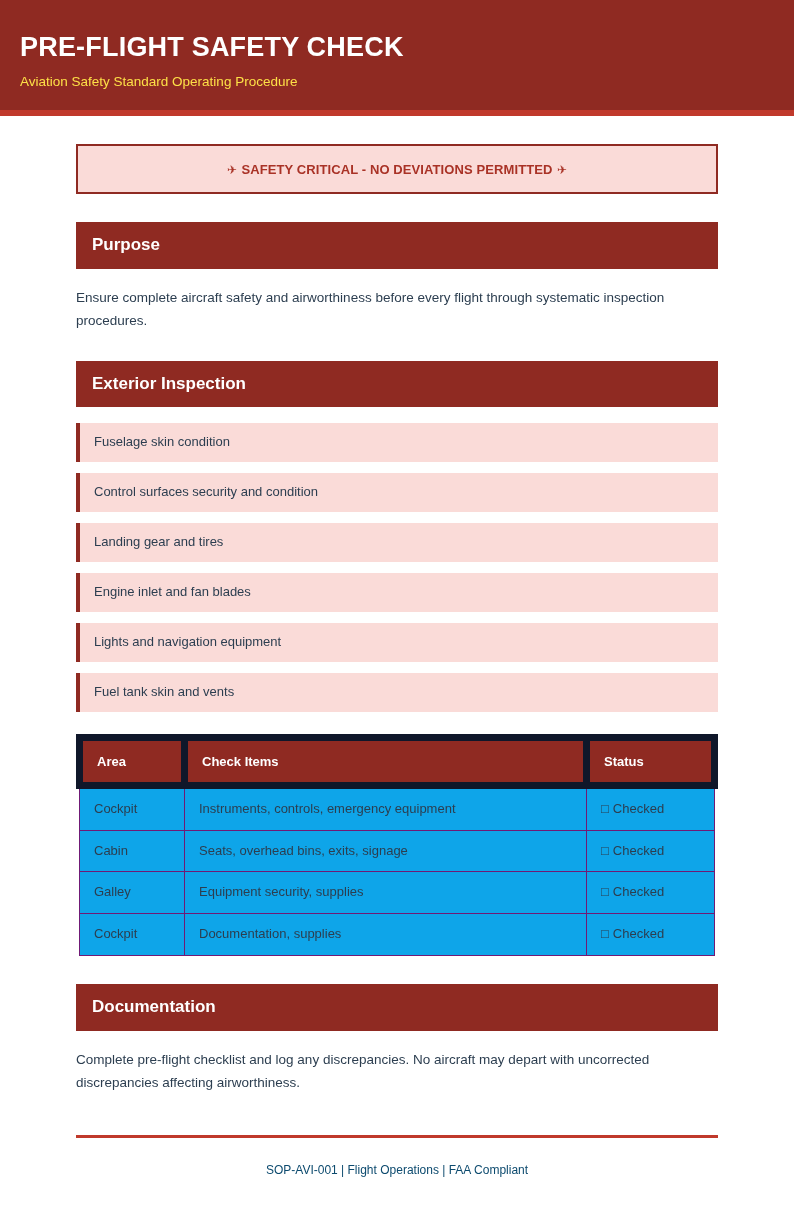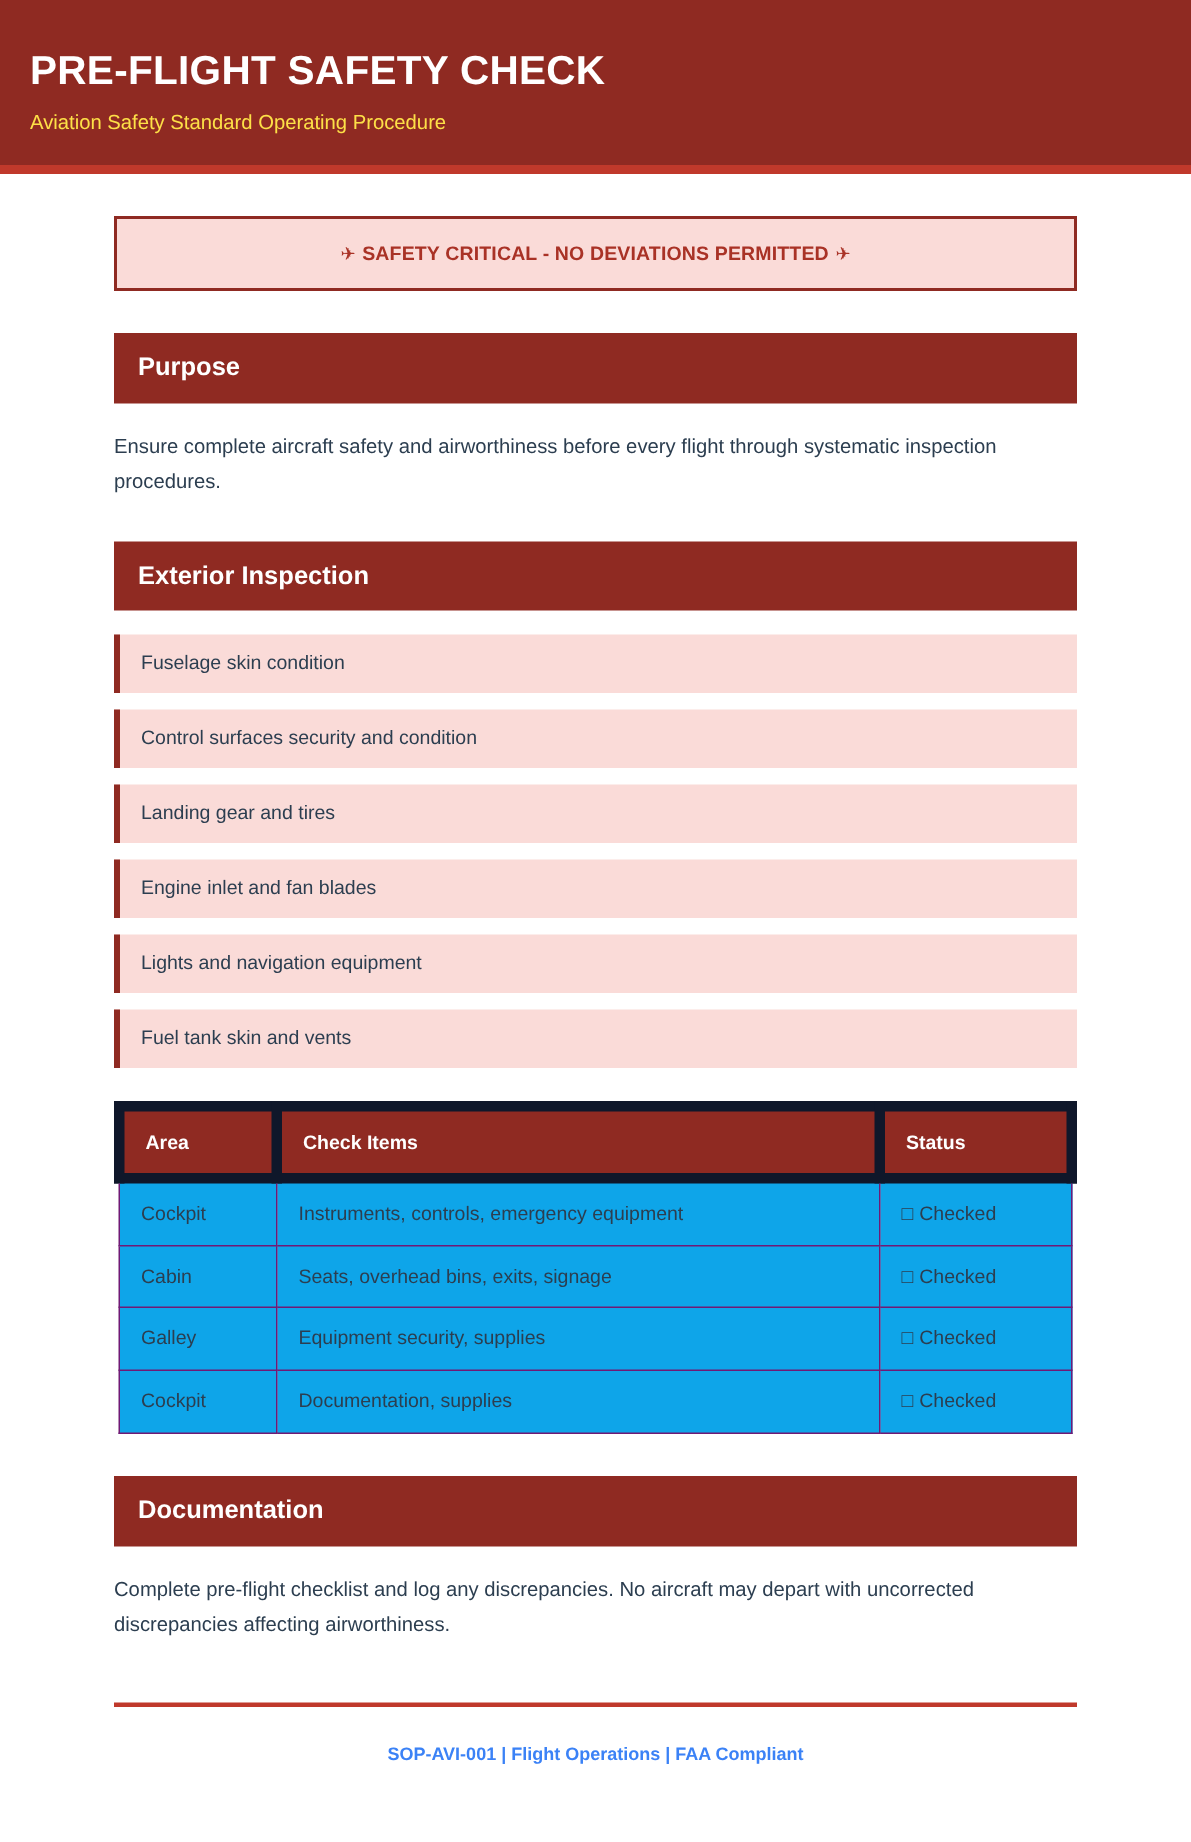--- a/index.html
+++ b/index.html
@@ -135,22 +135,21 @@
 
   
   .doc-footer {
     margin-top: 40px;
     border-top: 3px solid #c0392b;
     padding: 22px 0 40px 0;
     text-align: center;
   }
   .footer-text {
     font-size: 12px;
-    color: #3b82f6;
-    font-weight: bold;
+    color: #0c4a6e;
   }
 </style>
 </head>
 <body>
 
 <div class="doc-header">
   <h1 class="doc-title">PRE-FLIGHT SAFETY CHECK</h1>
   <p class="doc-subtitle">Aviation Safety Standard Operating Procedure</p>
 </div>
 

